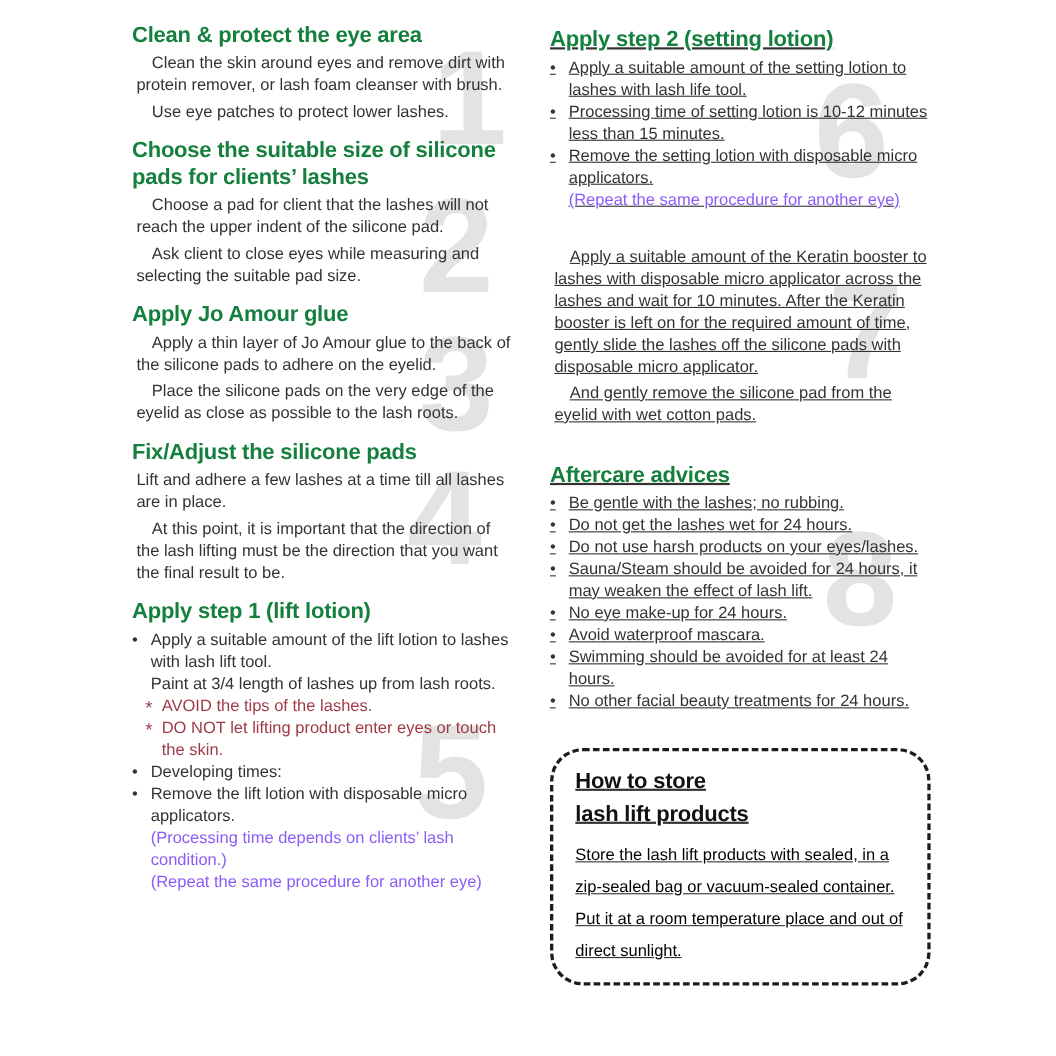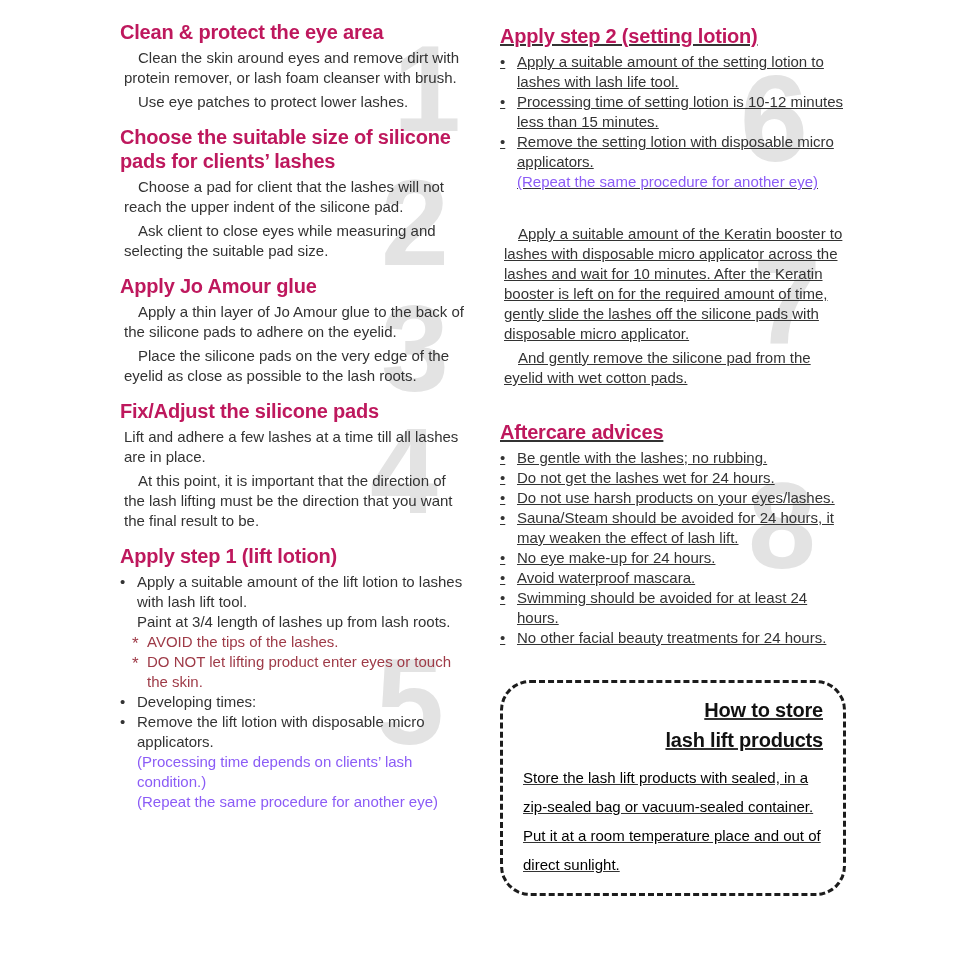--- a/index.html
+++ b/index.html
@@ -36,21 +36,21 @@
   .col-right { left: 500px; top: 24px; width: 352px; text-decoration: underline; }
 
   .sec { margin-bottom: 13px; }
   .col-right .sec { margin-bottom: 32px; }
 
   .sec-title {
     margin: 0 0 4px 0;
     font-size: 20px;
     font-weight: 700;
     line-height: 24px;
-    color: #be185d;
+    color: #15803d;
     letter-spacing: -0.2px;
   }
 
   .para {
     margin: 4px;
     font-size: 15px;
     line-height: 20px;
     text-indent: 14px;
   }
   .para.flush { text-indent: 0; }
@@ -67,21 +67,21 @@
   .li.warn .mk { width: 15px; font-size: 17px; transform: translateY(2px); }
   .li.muted { color: #8b5cf6; padding-left: 17px; }
 
   .store-box {
     margin: 24px 6px 0 0;
     border: 3px dashed #1c1c1c;
     border-radius: 30px;
     padding: 12px 20px 14px 20px;
   }
   .store-title {
-    text-align: right;
+    text-align: left;
     font-size: 20px;
     font-weight: 700;
     line-height: 30px;
     color: #111111;
     letter-spacing: -0.2px;
   }
   .store-body {
     margin-top: 8px;
     font-size: 15px;
     line-height: 29px;

